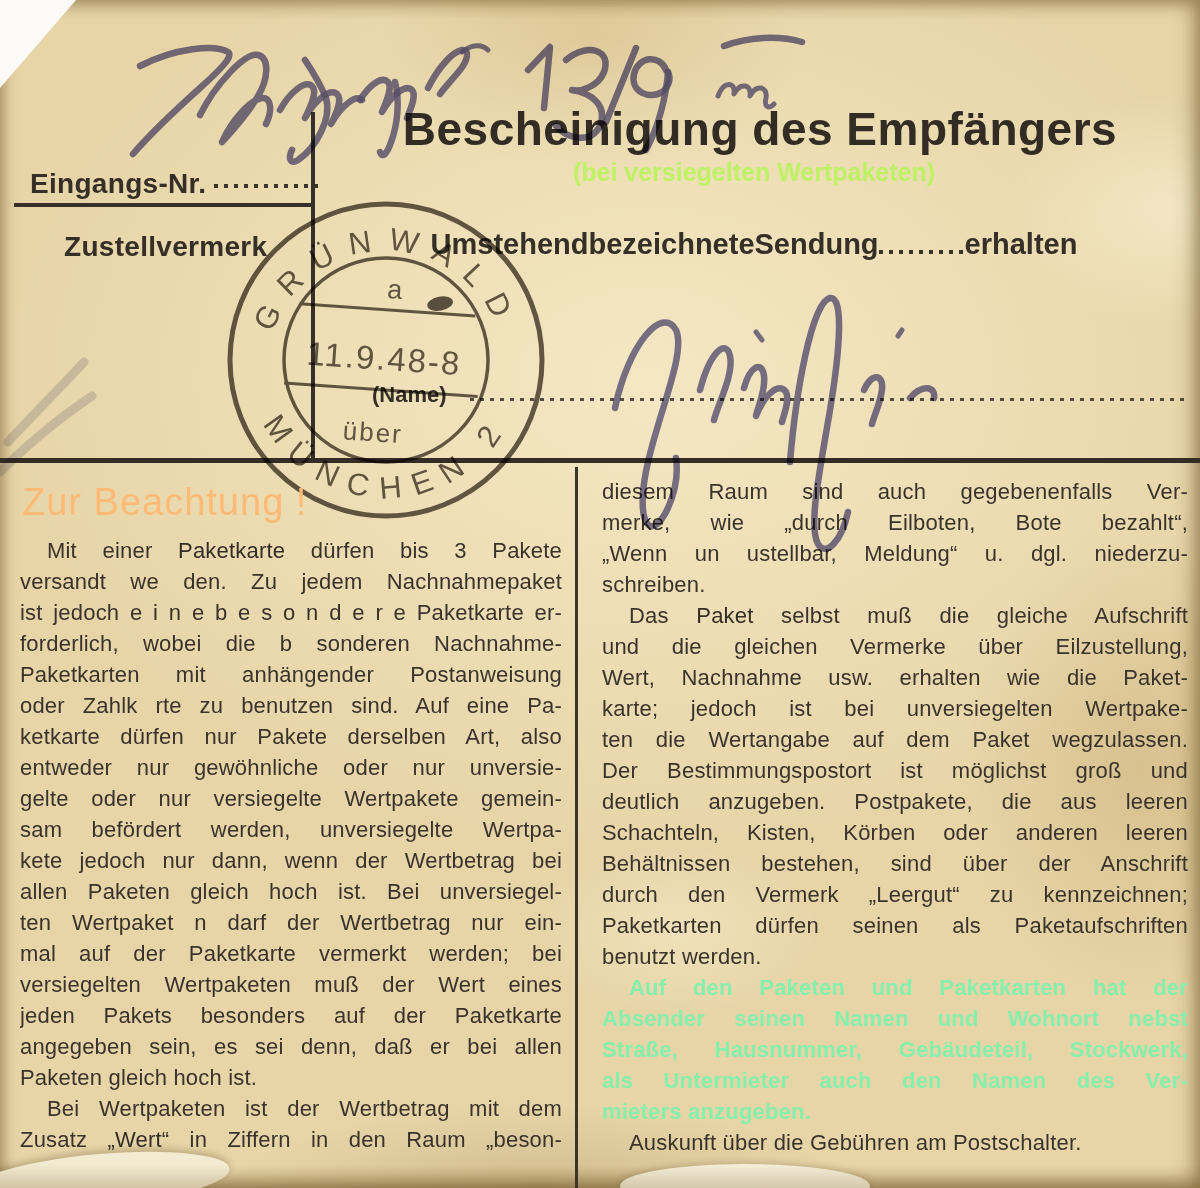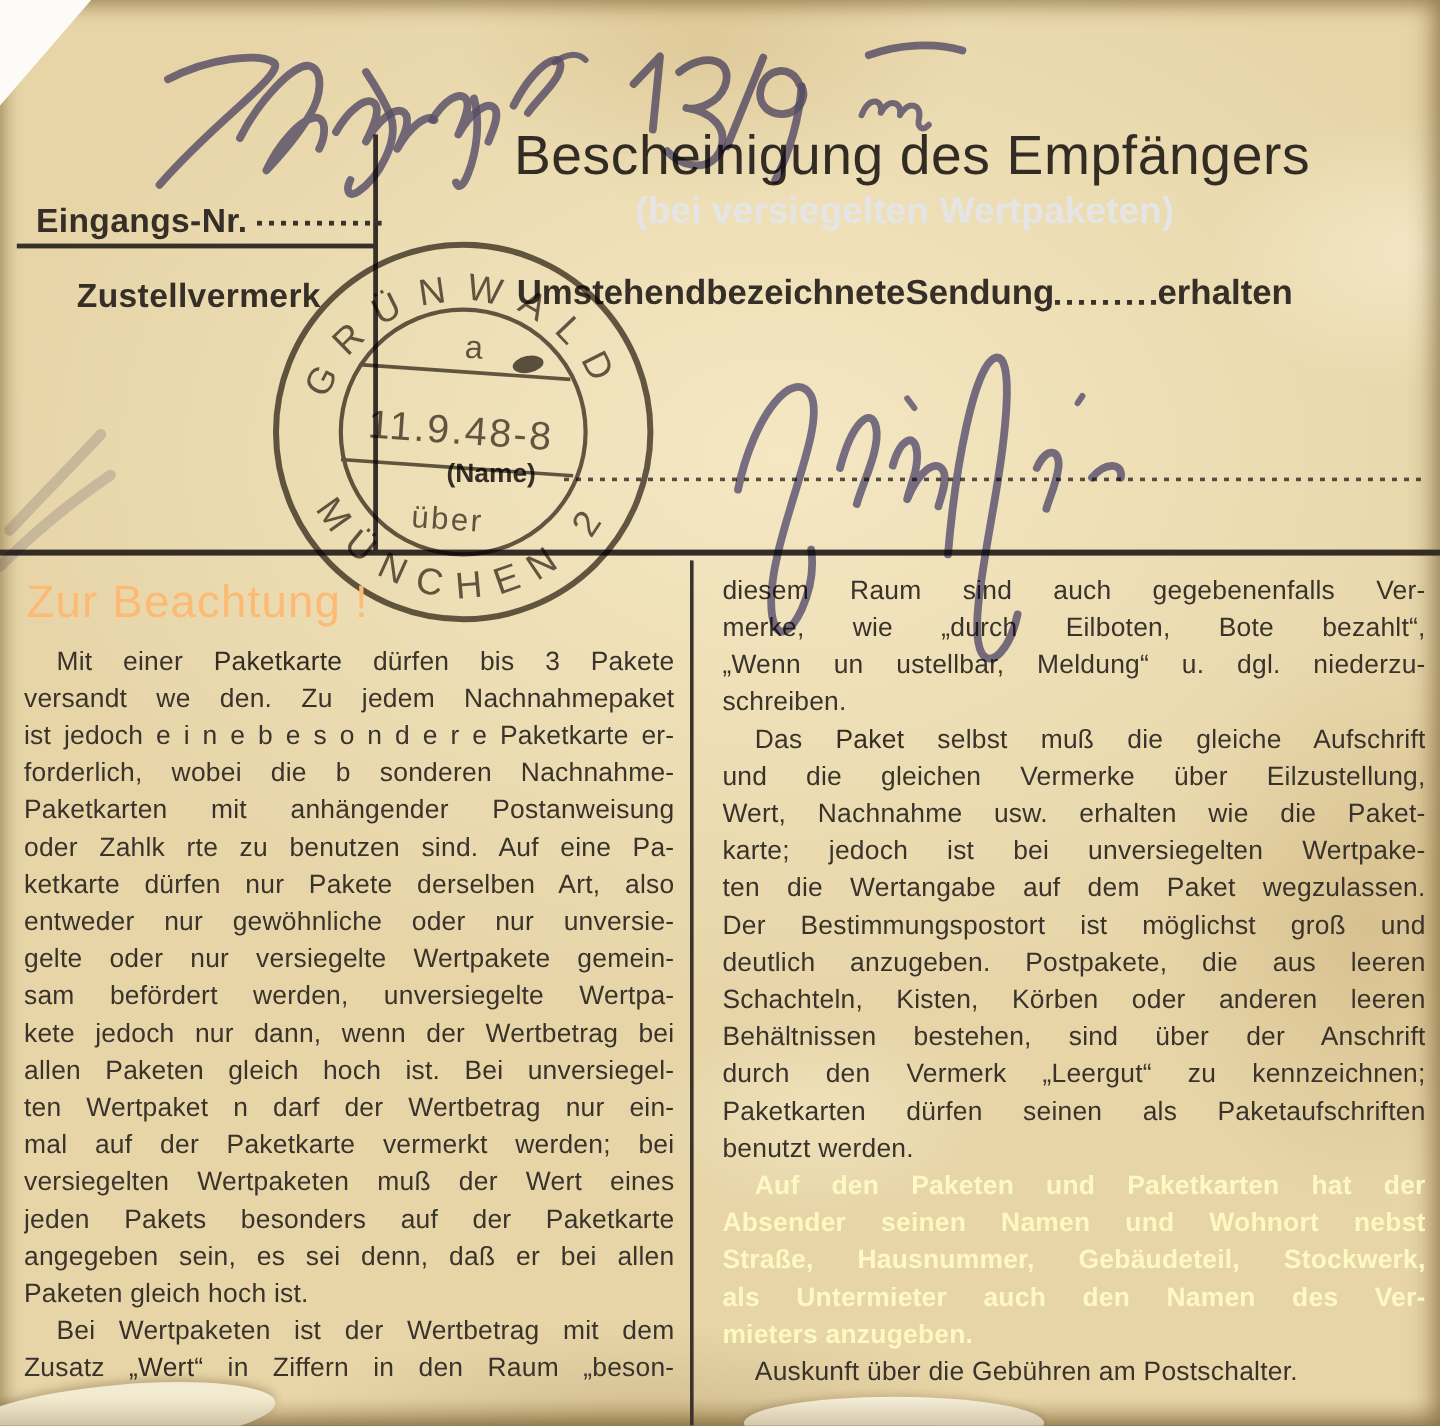--- a/index.html
+++ b/index.html
@@ -34,37 +34,37 @@
     background:repeating-linear-gradient(90deg,#3a332b 0 4px,transparent 4px 10px);}
   .name-dots{position:absolute;left:470px;top:398px;width:716px;height:3px;opacity:.85;
     background:repeating-linear-gradient(90deg,#3a332b 0 4px,transparent 4px 10px);}
 
   
   .lbl{position:absolute;font-weight:bold;letter-spacing:.3px;}
   .eingangs{left:30px;top:168px;font-size:28px;}
   .eingangs .leader{width:104px;margin-left:8px;vertical-align:5px;}
   .zustell{left:64px;top:231px;font-size:28px;}
   .title{position:absolute;left:330px;top:102px;width:860px;margin:0;text-align:center;
-    font-size:46px;font-weight:normal;letter-spacing:.5px;color:#332c24;}
+    font-size:46px;font-weight:bold;letter-spacing:.5px;color:#332c24;}
   .subtitle{position:absolute;left:330px;top:158px;width:848px;text-align:center;
-    font-size:31px;font-weight:bold;color:#e5e5e5;}
+    font-size:25px;font-weight:bold;color:#bef264;}
   .receipt{position:absolute;left:374px;top:228px;width:760px;display:flex;
     justify-content:center;align-items:baseline;font-size:29px;font-weight:bold;}
   .receipt .leader{width:86px;align-self:flex-end;margin-bottom:7px;}
   .name-label{position:absolute;left:372px;top:382px;font-size:22px;font-weight:bold;}
 
   
   .col{position:absolute;font-size:22px;line-height:31px;color:#3a332b;letter-spacing:.2px;}
   .col-left{left:20px;top:478px;width:542px;}
   .col-right{left:602px;top:476px;width:586px;}
   .notice-heading{font-size:38px;line-height:44px;letter-spacing:1px;color:#fdba74;margin:2px 0 11px 2px;}
   .tline{height:31px;overflow:hidden;text-align:justify;text-align-last:justify;white-space:normal;}
   .tline.nojust{text-align-last:left;}
   .tline.ind{text-indent:27px;}
-  .tline.b{font-weight:bold;color:#fef9c3;}
+  .tline.b{font-weight:bold;color:#86efac;}
   .tline b{font-weight:normal;color:#332d25;}
 
   
   .stamp{position:absolute;left:218px;top:192px;width:336px;height:336px;
     mix-blend-mode:multiply;opacity:.82;}
   .stamp text{font-family:"Liberation Sans",sans-serif;fill:#453d33;}
   .arc-t{font-size:31px;letter-spacing:15px;}
   .arc-b{font-size:31px;letter-spacing:13px;}
   .st-a{font-size:27px;}
   .st-date{font-size:33px;letter-spacing:2px;}

